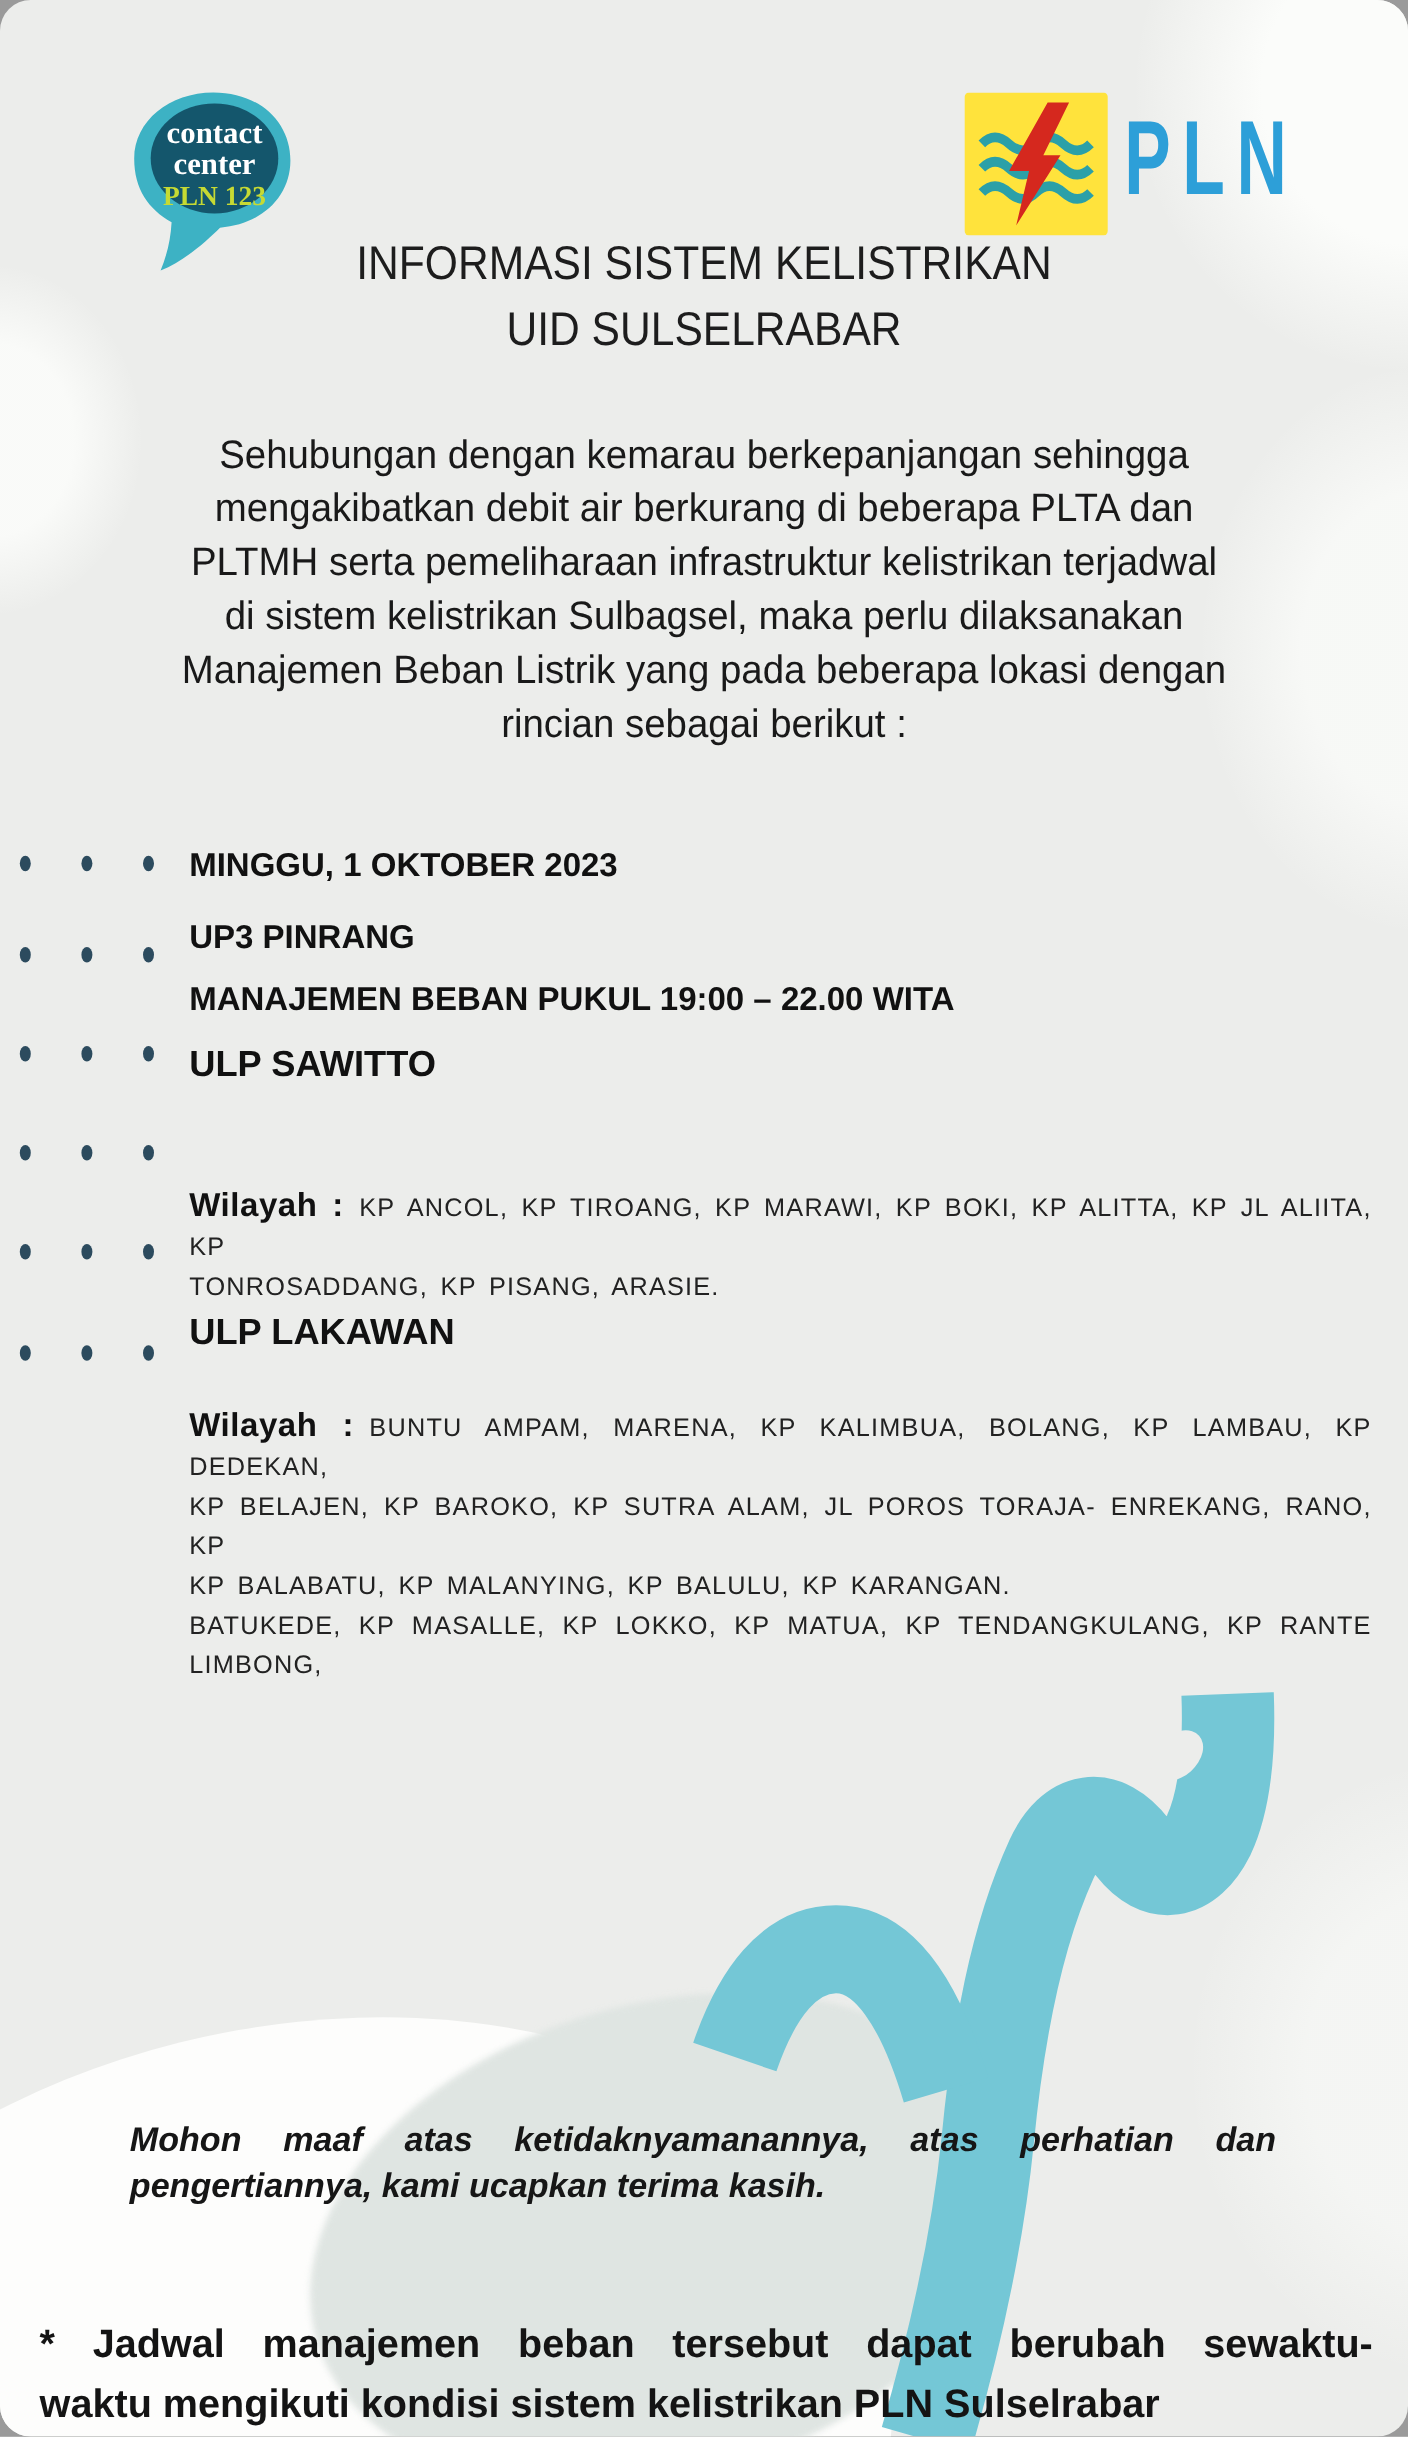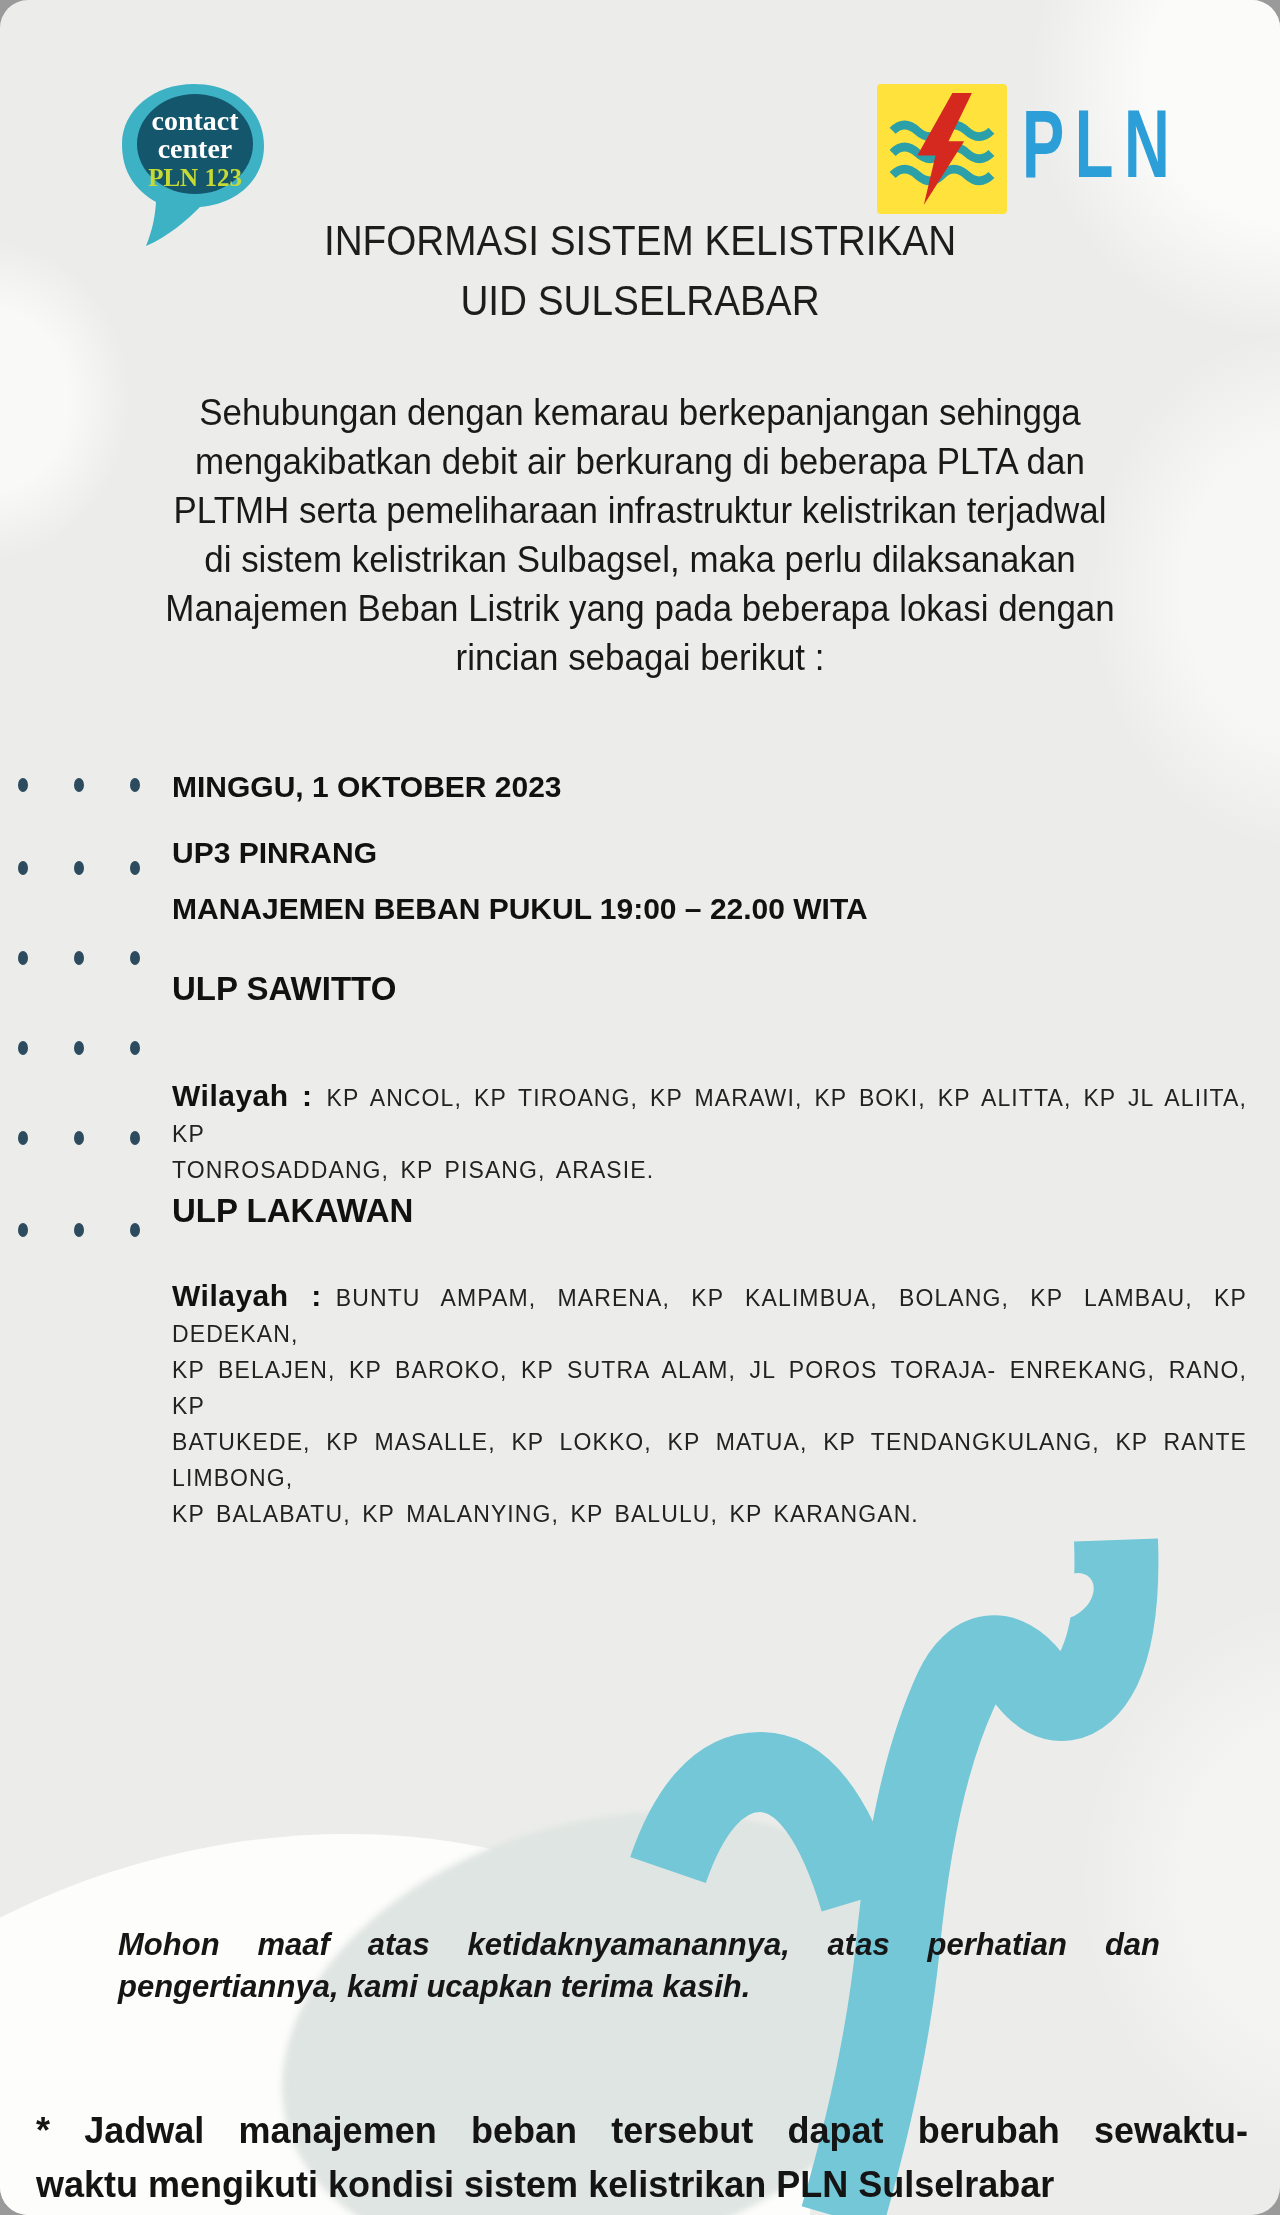--- a/index.html
+++ b/index.html
@@ -130,32 +130,32 @@
 mengakibatkan debit air berkurang di beberapa PLTA dan
 PLTMH  serta pemeliharaan infrastruktur kelistrikan terjadwal
 di sistem kelistrikan Sulbagsel, maka perlu dilaksanakan
 Manajemen Beban Listrik yang pada beberapa lokasi dengan
 rincian sebagai berikut :</div>
 
   <div class="sched-line" style="top:770px;">MINGGU, 1 OKTOBER 2023</div>
   <div class="sched-line" style="top:836px;">UP3 PINRANG</div>
   <div class="sched-line" style="top:892px;">MANAJEMEN BEBAN PUKUL 19:00 – 22.00 WITA</div>
 
-  <div class="ulp-head" style="top:970px;text-align:center;">ULP SAWITTO</div>
+  <div class="ulp-head" style="top:948px;text-align:center;">ULP SAWITTO</div>
   <div class="wilayah-block" style="top:1046px;">
     <div class="w-line"><span class="w-label">Wilayah :</span><span>KP ANCOL, KP TIROANG, KP MARAWI, KP BOKI, KP ALITTA, KP JL ALIITA, KP</span></div>
     <div class="w-line last">TONROSADDANG, KP PISANG, ARASIE.</div>
   </div>
 
   <div class="ulp-head" style="top:1192px;">ULP LAKAWAN</div>
   <div class="wilayah-block" style="top:1246px;">
     <div class="w-line"><span class="w-label">Wilayah :</span><span>BUNTU AMPAM, MARENA, KP KALIMBUA, BOLANG, KP LAMBAU, KP DEDEKAN,</span></div>
     <div class="w-line">KP BELAJEN, KP BAROKO, KP SUTRA ALAM, JL POROS TORAJA- ENREKANG, RANO, KP</div>
+    <div class="w-line last">KP BALABATU, KP MALANYING, KP BALULU, KP KARANGAN.</div>
     <div class="w-line">BATUKEDE, KP MASALLE, KP LOKKO, KP MATUA, KP TENDANGKULANG, KP RANTE LIMBONG,</div>
-    <div class="w-line last">KP BALABATU, KP MALANYING, KP BALULU, KP KARANGAN.</div>
   </div>
 
   <div id="footnote">
     <div class="j">* Jadwal manajemen beban tersebut dapat berubah sewaktu-</div>
     <div>waktu mengikuti kondisi sistem kelistrikan PLN Sulselrabar</div>
   </div>
 
   <div id="apology">
     <div class="j">Mohon maaf atas ketidaknyamanannya, atas perhatian dan</div>
     <div>pengertiannya, kami ucapkan terima kasih.</div>

